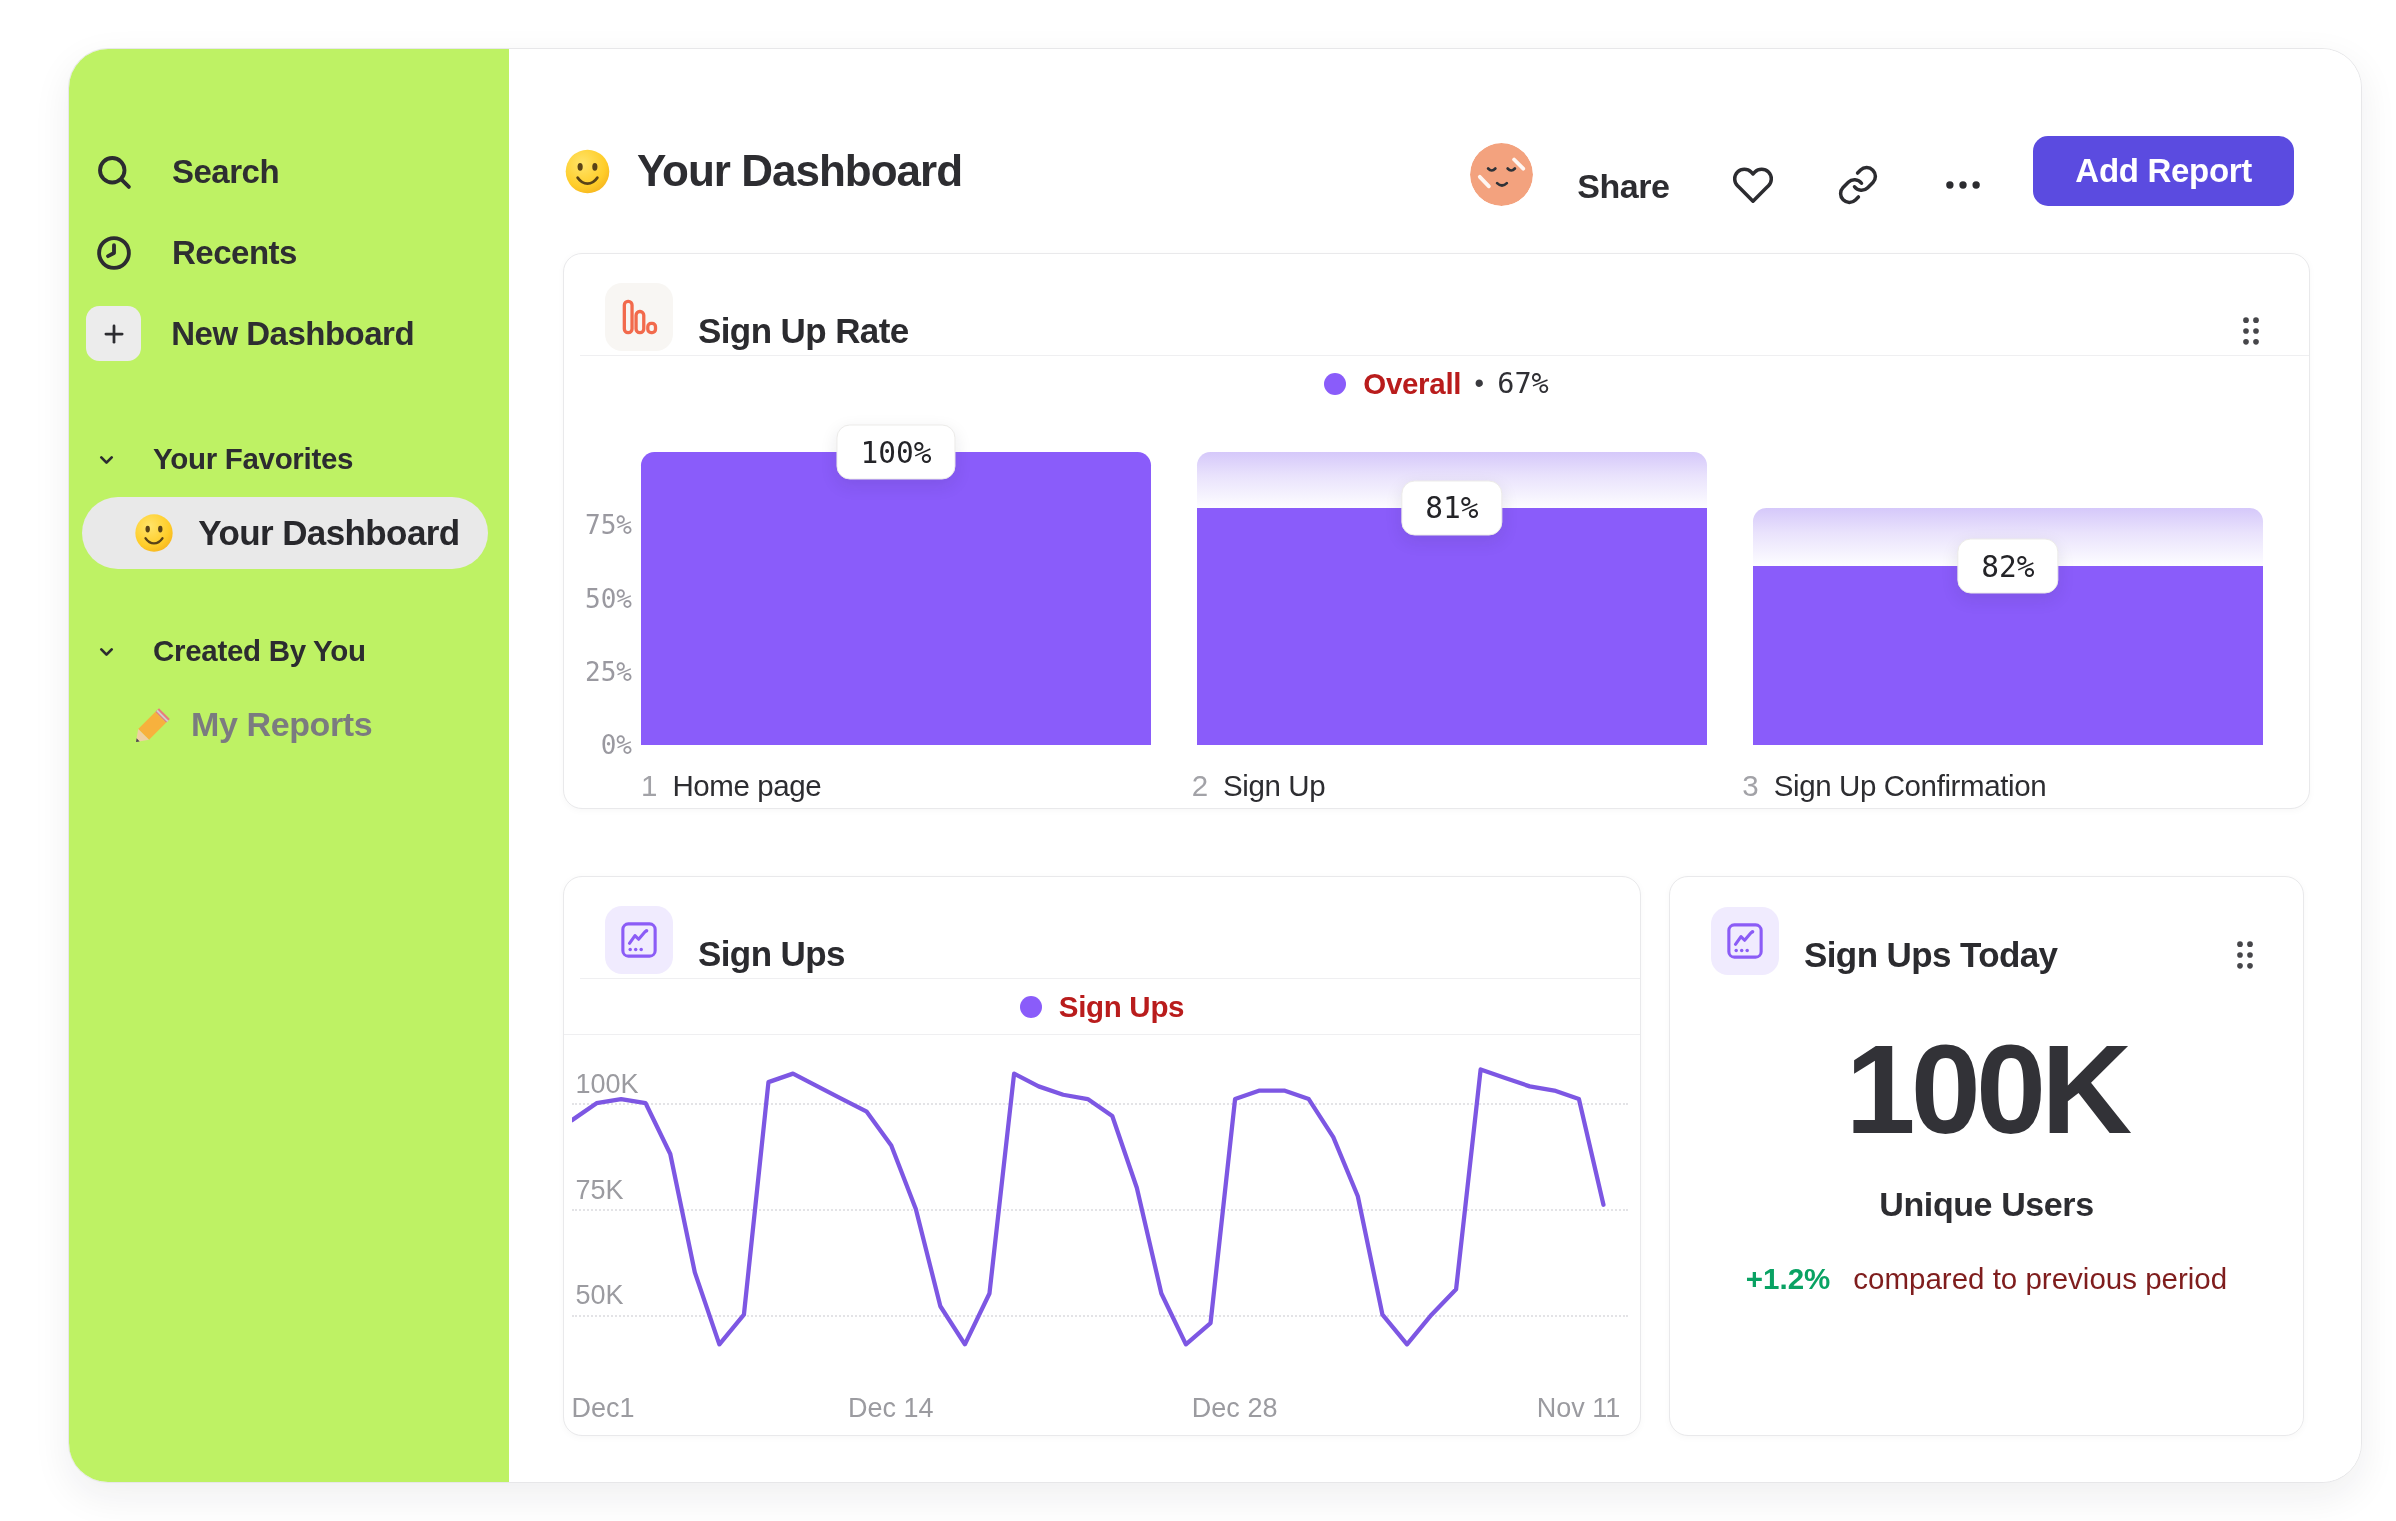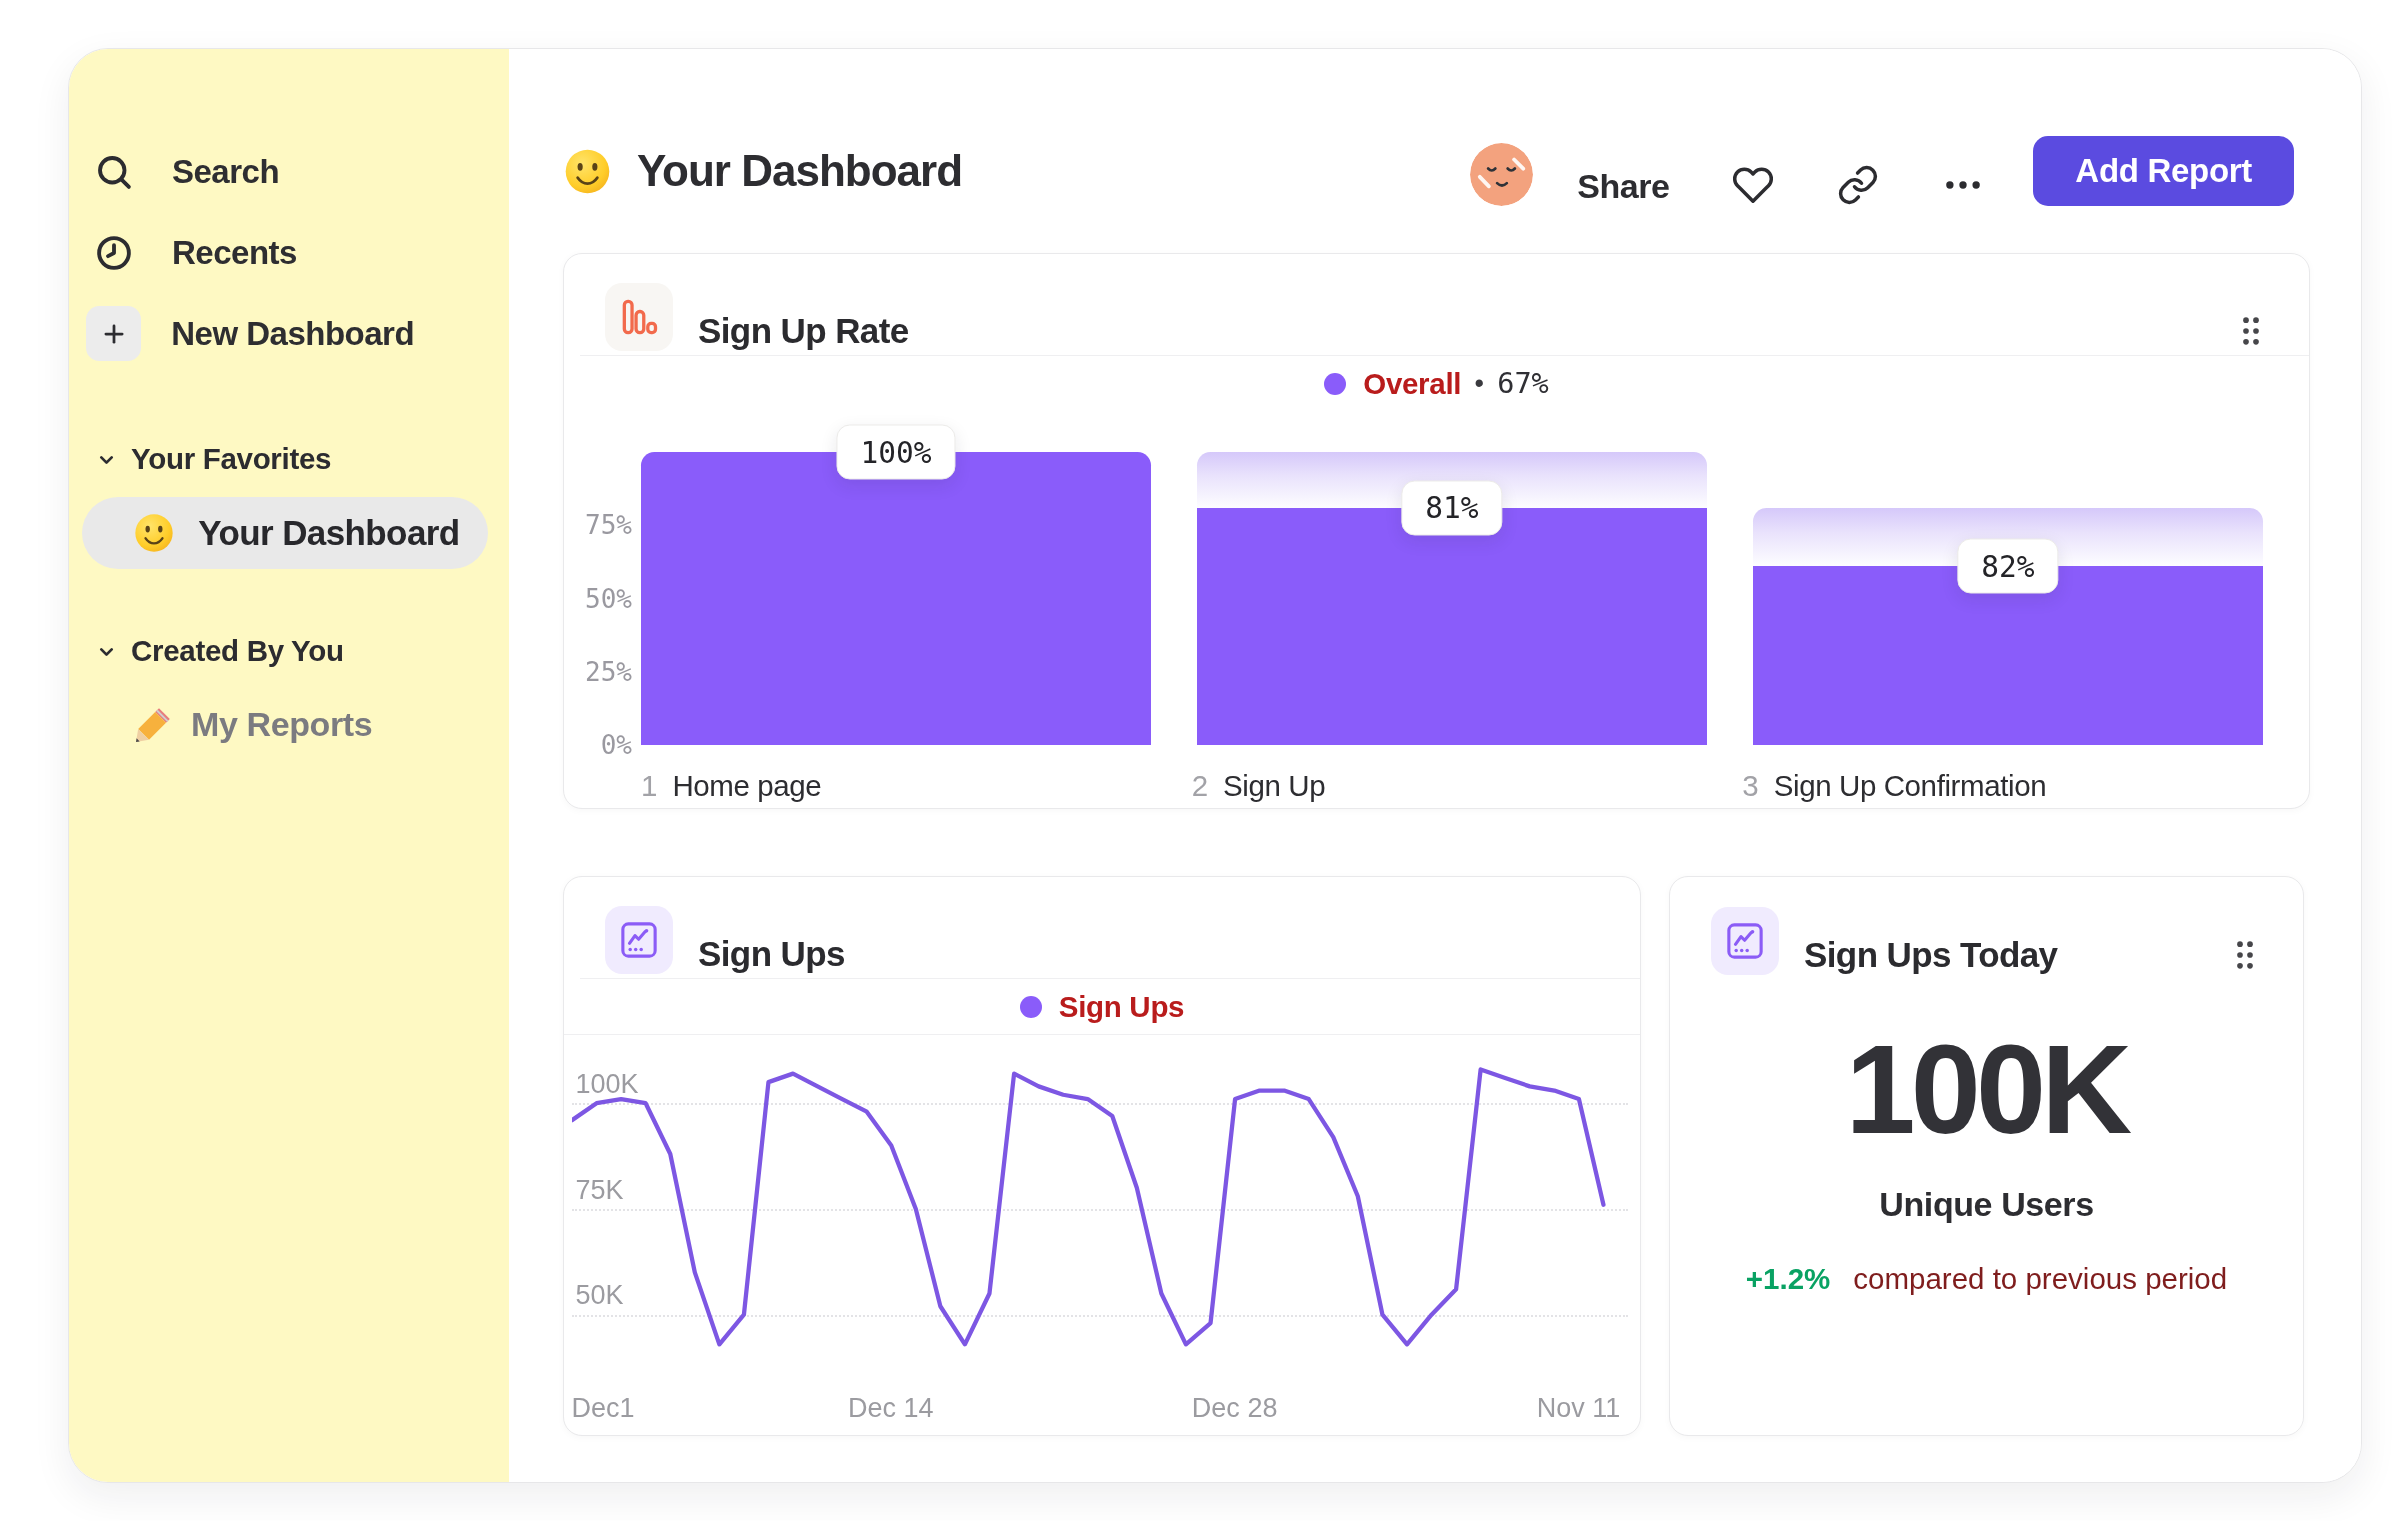--- a/index.html
+++ b/index.html
@@ -1,30 +1,30 @@
 <!DOCTYPE html>
 <html style="font-size:15px"><head>
 <meta charset="utf-8">
 <style>
   html,body{margin:0;padding:0;width:2397px;height:1522px;background:#ffffff;overflow:hidden;
     font-family:"Liberation Sans","DejaVu Sans",sans-serif;-webkit-font-smoothing:antialiased;}
   .mono{font-family:"DejaVu Sans Mono",monospace;}
   .window{position:absolute;left:68px;top:48px;width:2292px;height:1433px;background:#ffffff;
     border:1.9px solid #e7e7e9;border-radius:40px;box-shadow:0 13.3px 38px rgba(30,30,40,.07);overflow:hidden;}
   
-  .sidebar{position:absolute;left:0;top:0;bottom:0;width:440px;background:#fef9c3;border-right:1.9px solid #ececee;}
+  .sidebar{position:absolute;left:0;top:0;bottom:0;width:440px;background:#bef264;border-right:1.9px solid #ececee;}
   .nav-item{position:absolute;left:21px;right:23px;display:flex;align-items:center;cursor:pointer;}
   .nav-icon{width:48px;height:48px;display:flex;align-items:center;justify-content:center;flex:0 0 48px;}
   .nav-icon svg{width:42px;height:42px;}
   .plus-box{width:55px;height:55px;border-radius:13.3px;background:#ececec;display:flex;align-items:center;justify-content:center;flex:0 0 55px;margin-left:-3.8px;}
   .plus-box svg{width:30px;height:30px;}
   .nav-label{margin-left:34px;font-size:33px;font-weight:700;color:#2e2e31;letter-spacing:-0.5px;}
   .section-header{position:absolute;left:25px;right:23px;display:flex;align-items:center;cursor:pointer;}
   .section-header svg{width:25px;height:25px;}
-  .section-title{margin-left:12px;font-size:29.5px;font-weight:700;color:#2c2c30;letter-spacing:-0.3px;}
+  .section-title{margin-left:34px;font-size:29.5px;font-weight:700;color:#2c2c30;letter-spacing:-0.3px;}
   .fav-pill{position:absolute;left:13.3px;right:21px;height:72px;border-radius:36px;background:#e9e9e9;
     display:flex;align-items:center;padding-left:51px;cursor:pointer;}
   .fav-pill .emoji{width:42px;height:42px;flex:0 0 42px;}
   .fav-pill .pill-label{margin-left:23px;font-size:35px;font-weight:700;color:#28282c;letter-spacing:-0.6px;}
   .reports-item{position:absolute;left:65px;display:flex;align-items:center;cursor:pointer;}
   .reports-item svg{width:40px;height:40px;}
   .reports-label{margin-left:17px;font-size:34px;font-weight:700;color:#7b7b80;letter-spacing:-0.4px;}
   
   .main{position:absolute;left:440px;top:0;right:0;bottom:0;background:#ffffff;}
   .topbar{position:absolute;top:86px;left:54px;right:67px;height:72px;display:flex;align-items:center;}

